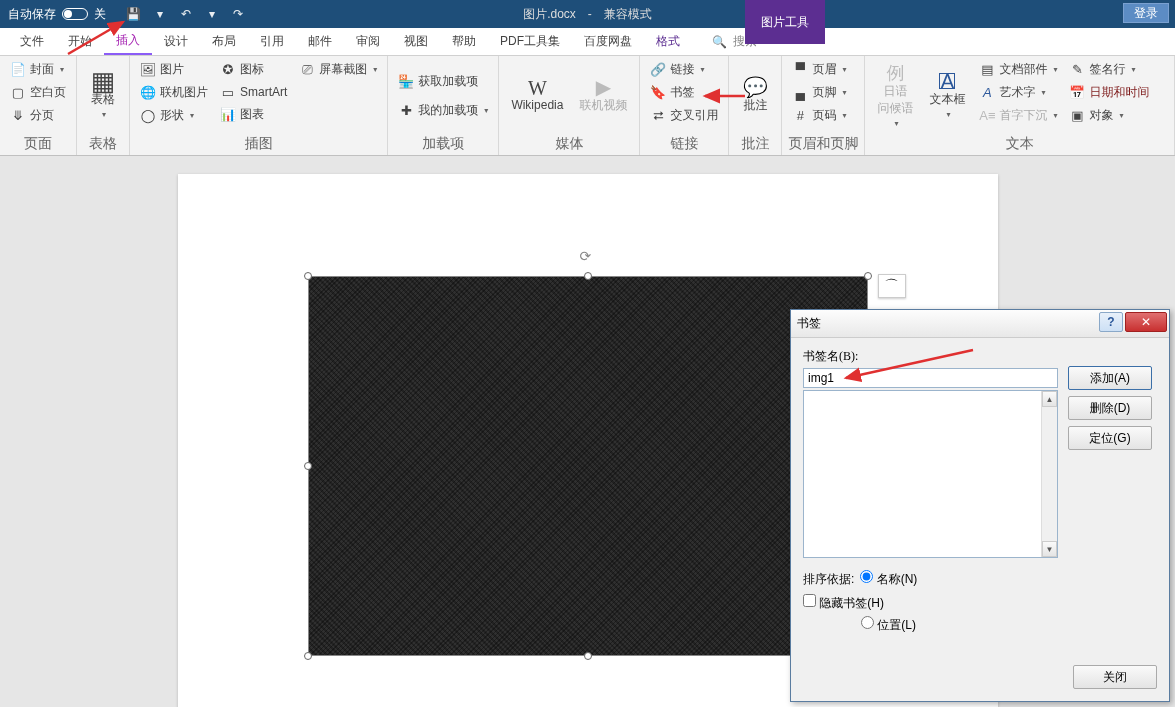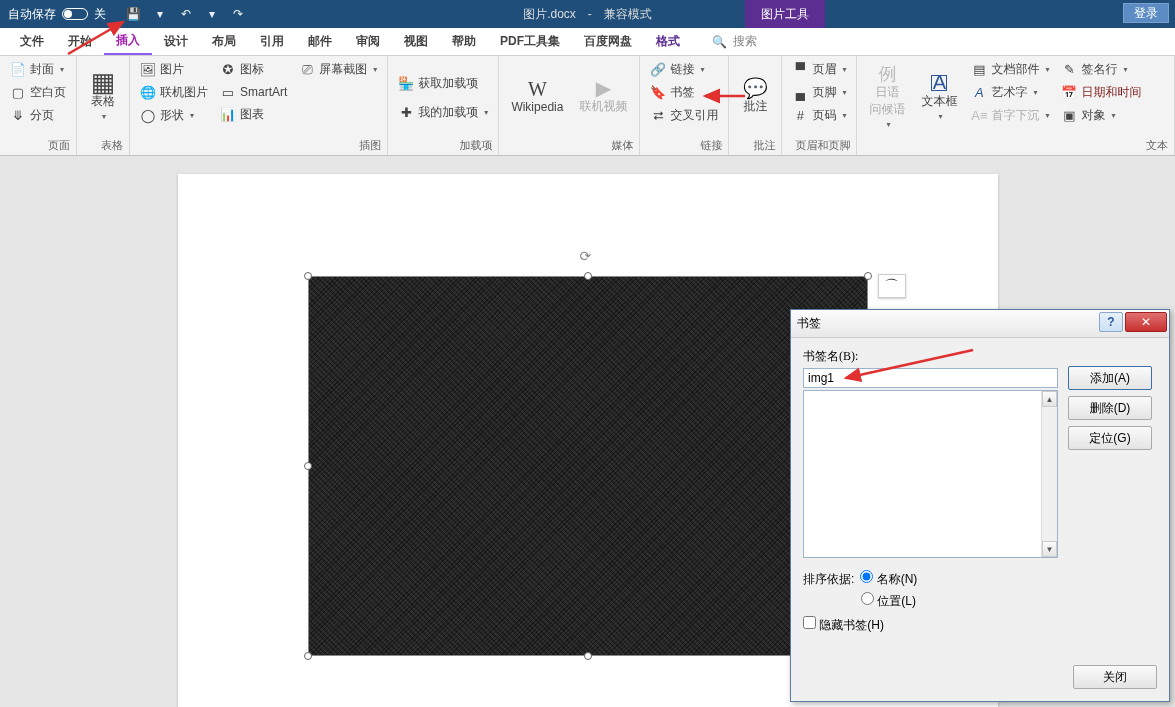--- a/index.html
+++ b/index.html
@@ -4,31 +4,31 @@
 <style>
 *{margin:0;padding:0;box-sizing:border-box;font-family:"Microsoft YaHei","SimSun",sans-serif;font-size:12px;}
 body{background:#e6e6e6;width:1175px;height:707px;overflow:hidden;position:relative;}
 .titlebar{height:28px;background:#1e4e79;color:#fff;display:flex;align-items:center;position:relative;}
 .autosave{display:flex;align-items:center;gap:6px;padding:0 8px;}
 .toggle{width:26px;height:12px;border:1px solid #fff;border-radius:6px;display:inline-flex;align-items:center;padding:1px;}
 .toggle-knob{width:8px;height:8px;background:#fff;border-radius:50%;}
 .qat{display:flex;align-items:center;gap:2px;margin-left:8px;}
 .qat-btn{width:24px;height:22px;display:flex;align-items:center;justify-content:center;color:#fff;opacity:.9;}
 .title-center{position:absolute;left:50%;transform:translateX(-50%);display:flex;align-items:center;gap:12px;color:#ddd;}
-.context-tab{position:absolute;right:350px;top:0;height:28px;background:#5c2e91;color:#fff;padding:0 16px;display:flex;align-items:center;}
+.context-tab{position:absolute;right:350px;top:0;height:44px;background:#5c2e91;color:#fff;padding:0 16px;display:flex;align-items:center;}
 .login-btn{position:absolute;right:6px;top:3px;height:20px;background:#5c8cc4;color:#fff;padding:0 10px;display:flex;align-items:center;border:1px solid #7aa0d0;}
 .tabbar{height:28px;background:#fff;border-bottom:1px solid #d0d0d0;display:flex;align-items:stretch;padding-left:8px;}
-.tab{padding:0 12px;display:flex;align-items:center;color:#444;cursor:pointer;font-weight:bold;}
+.tab{padding:0 12px;display:flex;align-items:center;color:#444;cursor:pointer;}
 .tab.active{color:#a21caf;border-bottom:2px solid #8b5cf6;}
 .tab.context{color:#5c2e91;}
 .search-area{display:flex;align-items:center;margin-left:20px;color:#888;gap:6px;}
 .ribbon{height:100px;background:#f3f3f3;border-bottom:1px solid #c0c0c0;display:flex;}
 .group{border-right:1px solid #d8d8d8;padding:3px 6px 0 6px;display:flex;flex-direction:column;}
 .group-body{flex:1;display:flex;gap:4px;}
-.group-label{text-align:right;color:#666;font-size:11px;padding:2px 0;}
+.group-label{text-align:center;color:#666;font-size:14px;padding:2px 0;}
 .vstack{display:flex;flex-direction:column;gap:2px;}
 .rbtn{display:flex;align-items:center;gap:4px;padding:2px 4px;color:#444;white-space:nowrap;}
 .rbtn.disabled{color:#aaa;}
 .bigbtn{display:flex;flex-direction:column;align-items:center;justify-content:center;padding:2px 6px;color:#444;gap:2px;min-width:40px;}
 .bigbtn .icn{font-size:22px;}
 .icn{width:16px;height:16px;display:inline-flex;align-items:center;justify-content:center;font-size:13px;}
 .dd{font-size:8px;color:#666;margin-left:2px;}
 .doc-area{position:absolute;top:156px;left:0;right:0;bottom:0;background:#e6e6e6;display:flex;justify-content:center;}
 .page{width:820px;min-height:1000px;background:#fff;margin-top:18px;box-shadow:0 1px 3px rgba(0,0,0,.2);position:relative;}
 .img-sel{position:absolute;left:130px;top:102px;width:560px;height:380px;}
@@ -349,25 +349,25 @@
             <div class="dlg-sb-btn">▲</div>
             <div style="position:absolute;bottom:0;left:0;right:0">
                 <div class="dlg-sb-btn">▼</div>
               </div>
           </div>
         </div>
         <div style="margin-top:12px;" class="dlg-row">
           <span>排序依据:</span>
           <label><input type="radio" checked="" style=""> <span>名称(N)</span></label>
         </div>
+        <div class="dlg-row" style="margin-top:6px;">
+          <label><input type="checkbox" style=""> <span>隐藏书签(H)</span></label>
+        </div>
         <div class="dlg-row" style="padding-left:58px;">
           <label><input type="radio" style=""> <span>位置(L)</span></label>
-        </div>
-        <div class="dlg-row" style="margin-top:6px;">
-          <label><input type="checkbox" style=""> <span>隐藏书签(H)</span></label>
         </div>
       </div>
       <div class="vstack" style="gap:6px;padding-top:18px;">
         <button class="dlg-sidebtn" style="border-color:#3b6fa8">添加(A)</button>
         <button class="dlg-sidebtn">删除(D)</button>
         <button class="dlg-sidebtn">定位(G)</button>
       </div>
     </div>
     <button class="dlg-sidebtn" style="position:absolute;right:12px;bottom:12px;">关闭</button>
   </div>

